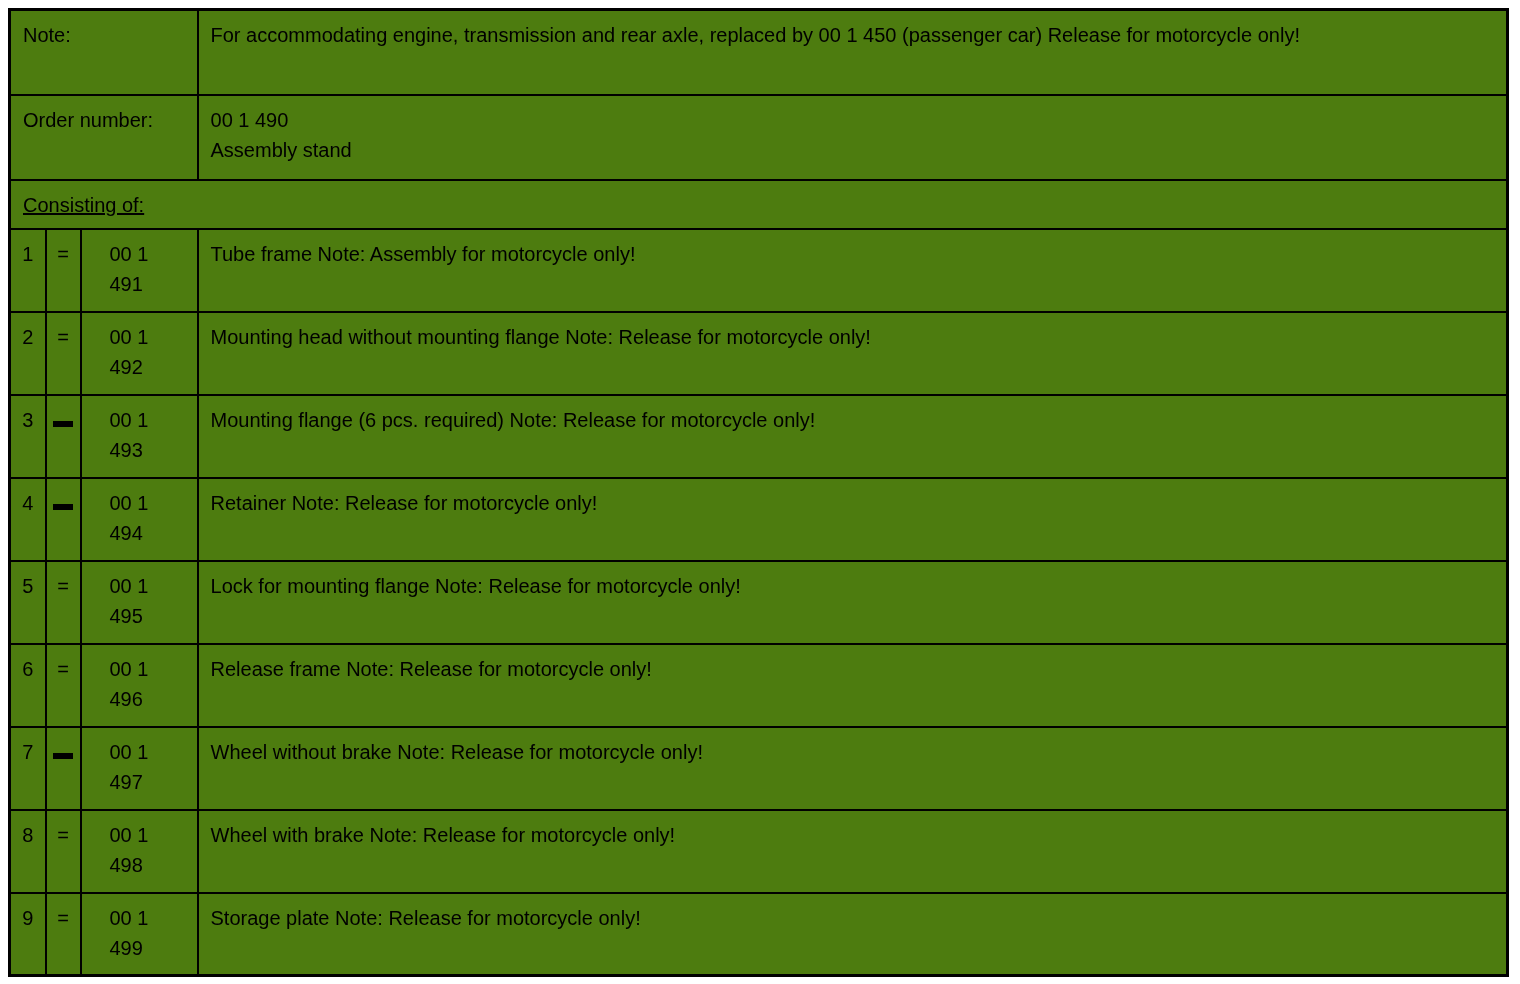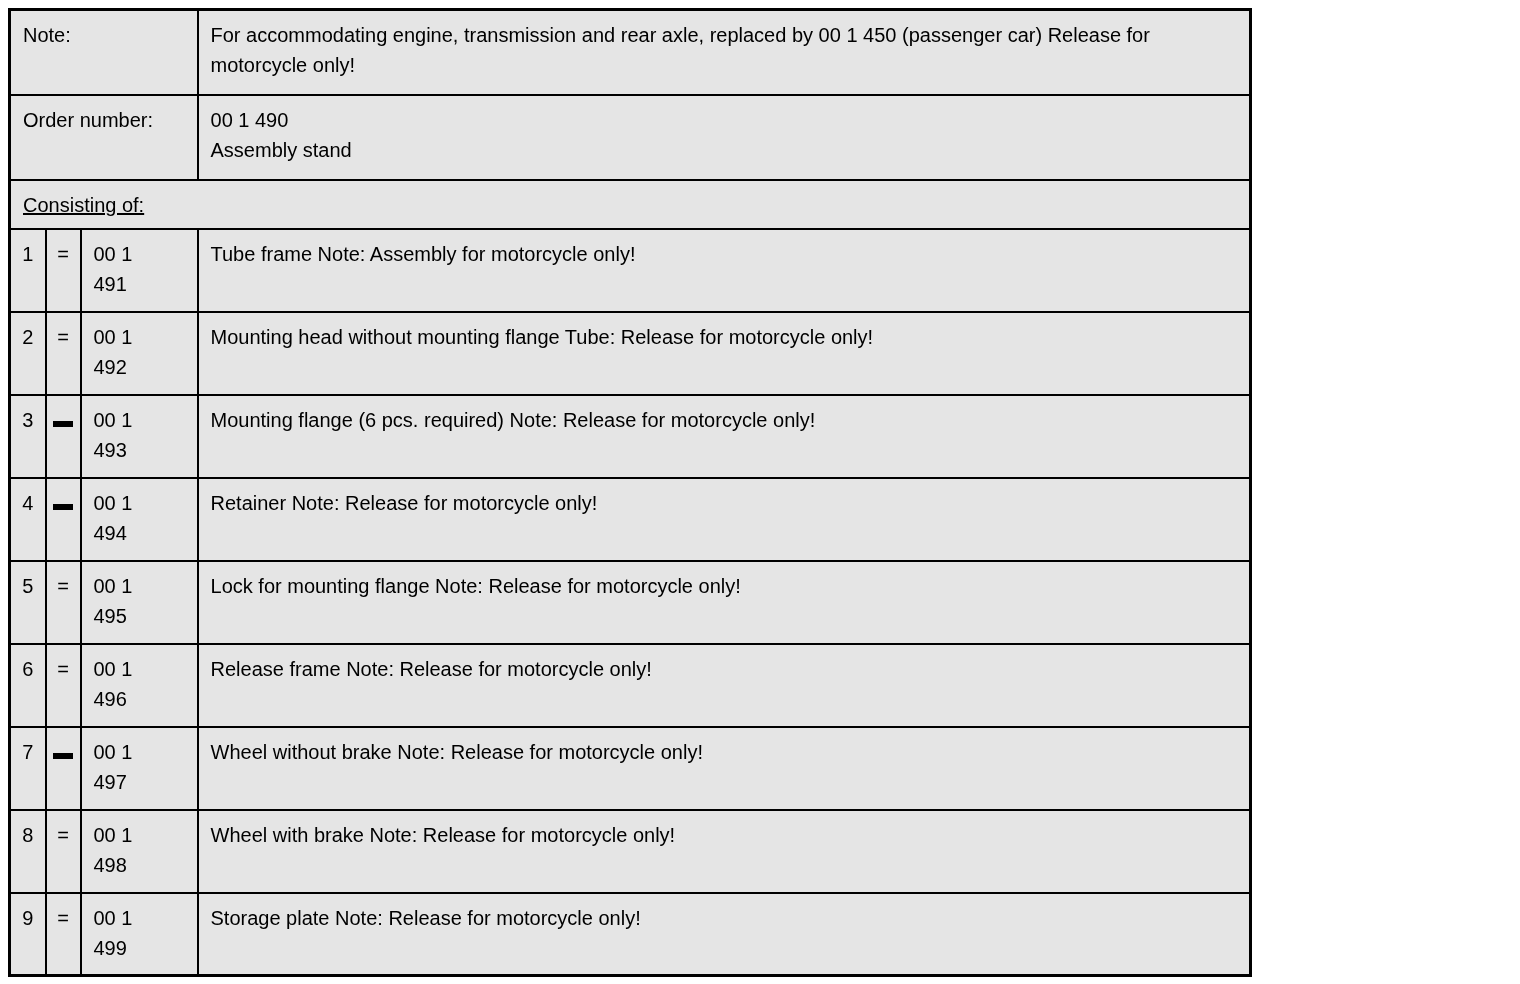--- a/index.html
+++ b/index.html
@@ -15,24 +15,24 @@
     position: relative;
     width: 1520px;
     height: 984px;
     background: #ffffff;
     overflow: hidden;
   }
   table.parts-table {
     position: absolute;
     left: 8px;
     top: 8px;
-    width: 1244px;
+    width: 1501px;
     border-collapse: collapse;
     table-layout: fixed;
-    background: #e5e5e5;
+    background: #4d7c0f;
   }
   table.parts-table, table.parts-table td {
     border: 2px solid #000000;
   }
   table.parts-table {
     border-width: 3px;
   }
   td {
     vertical-align: top;
     font-size: 20px;
@@ -45,21 +45,21 @@
   tr.r-consist{ height: 49px; text-decoration: underline; }
   tr.r-item   { height: 83px; }
 
   td.c-label  { padding-left: 12px; }
   td.c-value  { padding-left: 12px; white-space: pre-line; }
   td.c-value-note { padding-left: 12px; padding-right: 95px; }
   td.c-consist{ padding-left: 12px; }
 
   td.c-num  { text-align: center; padding-left: 2px; padding-right: 2px; }
   td.c-sym  { text-align: center; padding-left: 2px; padding-right: 2px; }
-  td.c-part { padding-left: 12px; white-space: pre-line; }
+  td.c-part { padding-left: 28px; white-space: pre-line; }
   td.c-desc { padding-left: 12px; }
 </style>
 </head>
 <body>
 
 <div class="page">
   <table class="parts-table">
     <colgroup>
       <col style="width:36px">
       <col style="width:35px">
@@ -84,21 +84,21 @@
       <td class="c-sym">=</td>
       <td class="c-part">00 1
 491</td>
       <td class="c-desc">Tube frame Note: Assembly for motorcycle only!</td>
     </tr>
         <tr class="r-item">
       <td class="c-num">2</td>
       <td class="c-sym">=</td>
       <td class="c-part">00 1
 492</td>
-      <td class="c-desc">Mounting head without mounting flange Tube: Release for motorcycle only!</td>
+      <td class="c-desc">Mounting head without mounting flange Note: Release for motorcycle only!</td>
     </tr>
         <tr class="r-item">
       <td class="c-num">3</td>
       <td class="c-sym">▬</td>
       <td class="c-part">00 1
 493</td>
       <td class="c-desc">Mounting flange (6 pcs. required) Note: Release for motorcycle only!</td>
     </tr>
         <tr class="r-item">
       <td class="c-num">4</td>

